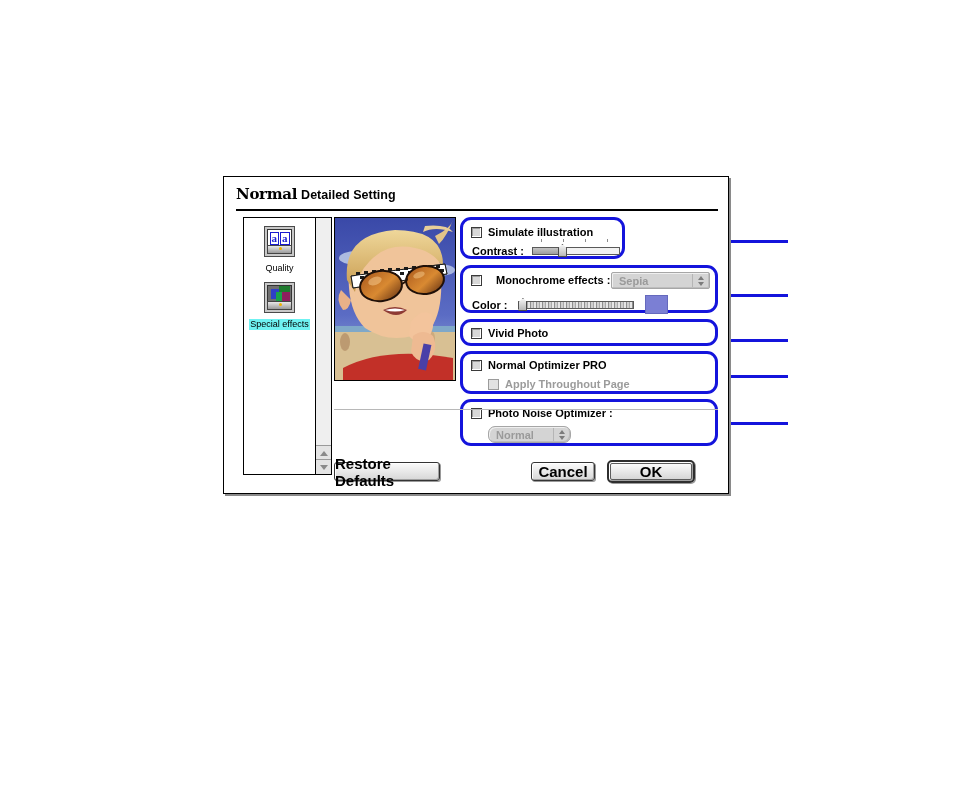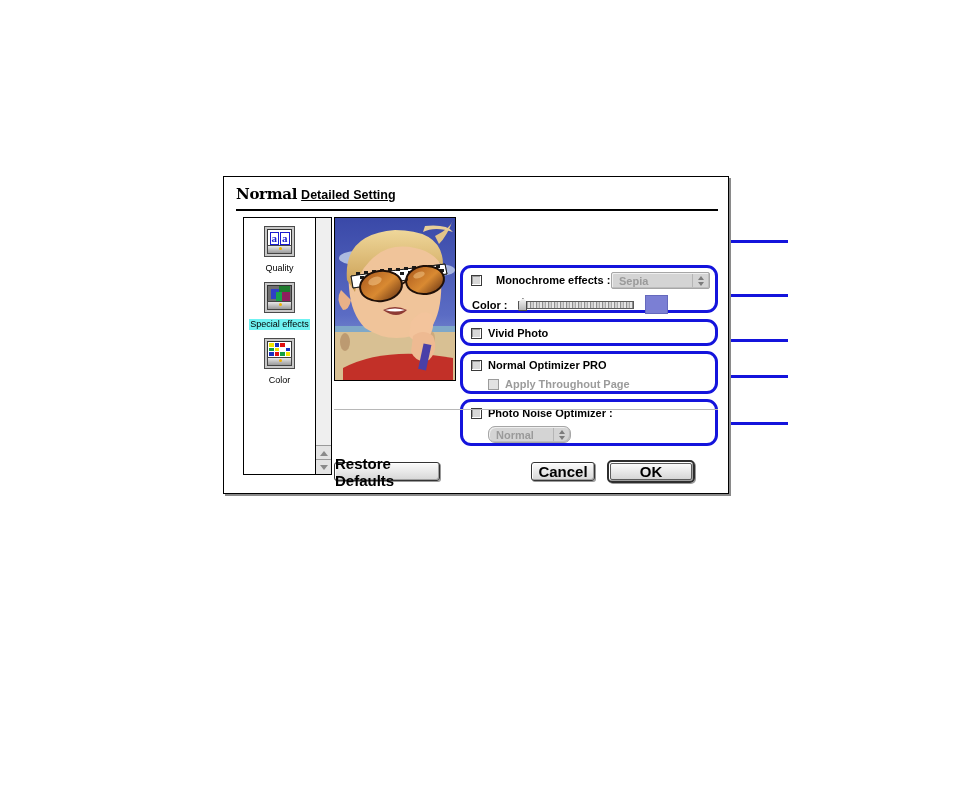--- a/index.html
+++ b/index.html
@@ -46,21 +46,20 @@
     vertical-align: baseline;
   }
   .title-text {
     font-family: "Liberation Sans", sans-serif;
     font-weight: bold;
     font-size: 12.5px;
     color: #000;
     display: inline-block;
     vertical-align: baseline;
     margin-left: 4px;
-    text-decoration: underline;
   }
   #title-rule {
     position: absolute;
     left: 12px;
     top: 32px;
     width: 482px;
     height: 0;
     border-top: 2px solid #000;
   }
 
@@ -365,40 +364,20 @@
             <div class="se-sq" style="left:11px; top:0px;  width:11px; height:9px;  background:#1f7a2e;"></div>
             <div class="se-sq" style="left:3px;  top:3px;  width:8px;  height:10px; background:#2f3fc8;"></div>
             <div class="se-sq" style="left:8px;  top:6px;  width:9px;  height:9px;  background:#19a24a;"></div>
             <div class="se-sq" style="left:14px; top:6px;  width:8px;  height:9px;  background:#8f1f5e;"></div>
           </div>
           <div class="icon-tray"></div>
         </div>
         <span class="icon-caption selected">Special effects</span>
       </div>
 
-      <div class="icon-entry" style="margin-top:7px;">
-        <div class="icon-box">
-          <div class="c-page">
-            <div class="c-cell" style="background:#f2e400;"></div>
-            <div class="c-cell" style="background:#1a2fc0;"></div>
-            <div class="c-cell" style="background:#e01010;"></div>
-            <div class="c-cell" style="background:#ffffff;"></div>
-            <div class="c-cell" style="background:#12a040;"></div>
-            <div class="c-cell" style="background:#f2e400;"></div>
-            <div class="c-cell" style="background:#ffffff;"></div>
-            <div class="c-cell" style="background:#1a2fc0;"></div>
-            <div class="c-cell" style="background:#1a2fc0;"></div>
-            <div class="c-cell" style="background:#e01010;"></div>
-            <div class="c-cell" style="background:#12a040;"></div>
-            <div class="c-cell" style="background:#f2e400;"></div>
-          </div>
-          <div class="icon-tray"></div>
-        </div>
-        <span class="icon-caption">Color</span>
-      </div>
 
     </div>
 
     <div id="iconlist-scroll">
       <div class="sb-track"></div>
       <div class="sb-arrow up">
           <span class="tri up"></span>
         </div>
       <div class="sb-arrow down">
           <span class="tri down"></span>
@@ -473,20 +452,41 @@
       <ellipse cx="84" cy="57" rx="6" ry="3" transform="rotate(-20 84 57)" fill="#f5c98a" opacity="0.5"></ellipse>
       <path d="M67 66 Q74 62 71 60" fill="none" stroke="#201008" stroke-width="2"></path>
       <path d="M48 92 Q60 86 72 92 Q62 102 48 92 Z" fill="#8e3a34"></path>
       <path d="M50 92 Q60 89 70 92 Q60 95 50 92 Z" fill="#ffffff"></path>
       <path d="M76 104 Q86 90 96 96 Q102 108 92 122 Q80 126 74 118 Z" fill="#f3c49c"></path>
       <path d="M78 118 Q88 110 98 118 Q104 132 94 142 Q82 146 76 134 Z" fill="#eeba92"></path>
       <rect x="86" y="126" width="8" height="26" transform="rotate(12 90 138)" fill="#4a3fa8"></rect>
     </svg>
   </div>
 
+  <div class="group" style="left:236px; top:40px; width:165px; height:42px;">
+    <div class="ctl-row" style="left:8px; top:6px;">
+      <span class="cb"></span>
+      <span class="lbl">Simulate illustration</span>
+    </div>
+    <div class="ctl-row" style="left:9px; top:24px;">
+      <span class="lbl plain">Contrast :</span>
+      <span class="slider" style="width:88px; margin-left:8px;">
+        <span class="ticks">
+          <i style="left:9px;"></i>
+            <i style="left:31px;"></i>
+            <i style="left:53px;"></i>
+            <i style="left:75px;"></i>
+        </span>
+        <span class="track">
+          <span class="fill" style="width:30%;"></span>
+        </span>
+        <span class="thumb" style="left:26px;"></span>
+      </span>
+    </div>
+  </div>
 
   <div class="group" style="left:236px; top:88px; width:258px; height:48px;">
     <div class="ctl-row" style="left:8px; top:6px;gap:8px;">
       <span class="cb"></span>
       <span class="lbl">Monochrome effects :</span>
     </div>
     <div class="popup" style="position:absolute; left:148px; top:4px; width:99px;">
       <span class="pv">Sepia</span>
       <span class="sep"></span>
       <span class="arrows">

